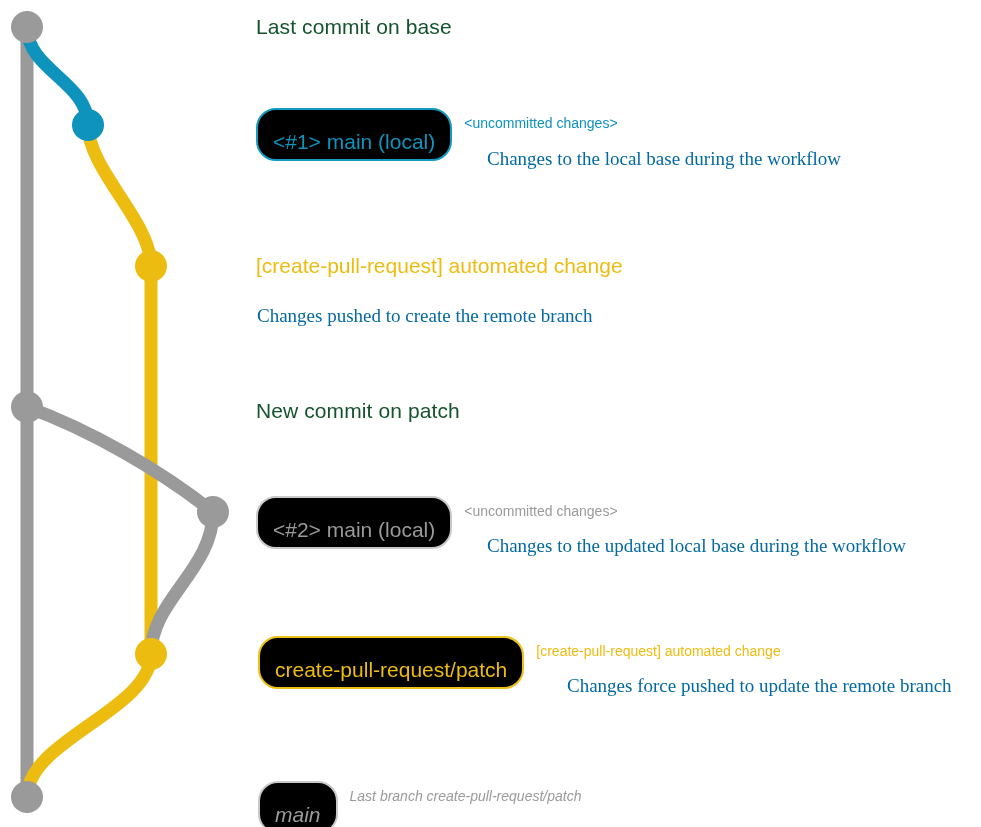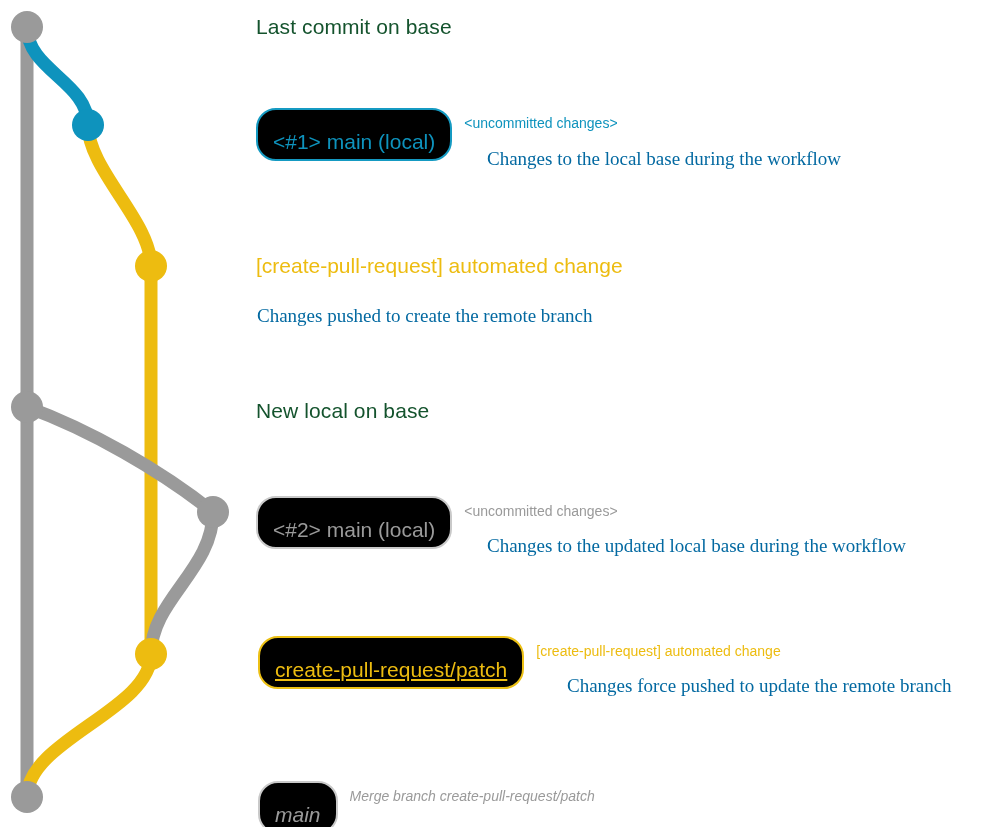--- a/index.html
+++ b/index.html
@@ -48,21 +48,21 @@
     padding: 21px 15px 7px 15px;
     font-size: 21px;
     line-height: 1;
     color: #1b9bc0;
     background: #000000;
     white-space: nowrap;
     box-sizing: border-box;
   }
   .pill.blue   { border-color: #159ac2; color: #0e93bd; }
   .pill.gray   { border-color: #c9c9c9; color: #9a9a9a; }
-  .pill.yellow { border-color: #ecc015; color: #edbc10; text-decoration: underline; }
+  .pill.yellow { border-color: #ecc015; color: #edbc10; }
 
   
   .subject {
     font-size: 14px;
     line-height: 1;
     white-space: nowrap;
     padding-top: 8px;
     margin-left: 12px;
   }
   .subject.blue   { color: #0e93bd; }
@@ -126,31 +126,31 @@
   <span class="subject blue">&lt;uncommitted changes&gt;</span>
 </div>
 <div class="description" style="left:487px; top:149px;">Changes to the local base during the workflow</div>
 
 <div class="row" style="left:256px; top:255px;">
   <span class="subject-standalone">[create-pull-request] automated change</span>
 </div>
 <div class="description" style="left:257px; top:292px;margin-top:14px;">Changes pushed to create the remote branch</div>
 
 <div class="row" style="left:256px; top:400px;">
-  <span class="heading">New local on base</span>
+  <span class="heading">New commit on patch</span>
 </div>
 
 <div class="row" style="left:256px; top:496px;">
   <span class="pill gray">&lt;#2&gt; main (local)</span>
   <span class="subject gray">&lt;uncommitted changes&gt;</span>
 </div>
 <div class="description" style="left:487px; top:536px;text-align:right;">Changes to the updated local base during the workflow</div>
 
 <div class="row" style="left:258px; top:636px;">
   <span class="pill yellow">create-pull-request/patch</span>
   <span class="subject yellow">[create-pull-request] automated change</span>
 </div>
 <div class="description" style="left:567px; top:676px;">Changes force pushed to update the remote branch</div>
 
 <div class="row" style="left:258px; top:781px;font-style:italic;">
   <span class="pill gray">main</span>
-  <span class="subject gray">Merge branch create-pull-request/patch</span>
+  <span class="subject gray">Last branch create-pull-request/patch</span>
 </div>
 
 </body></html>

